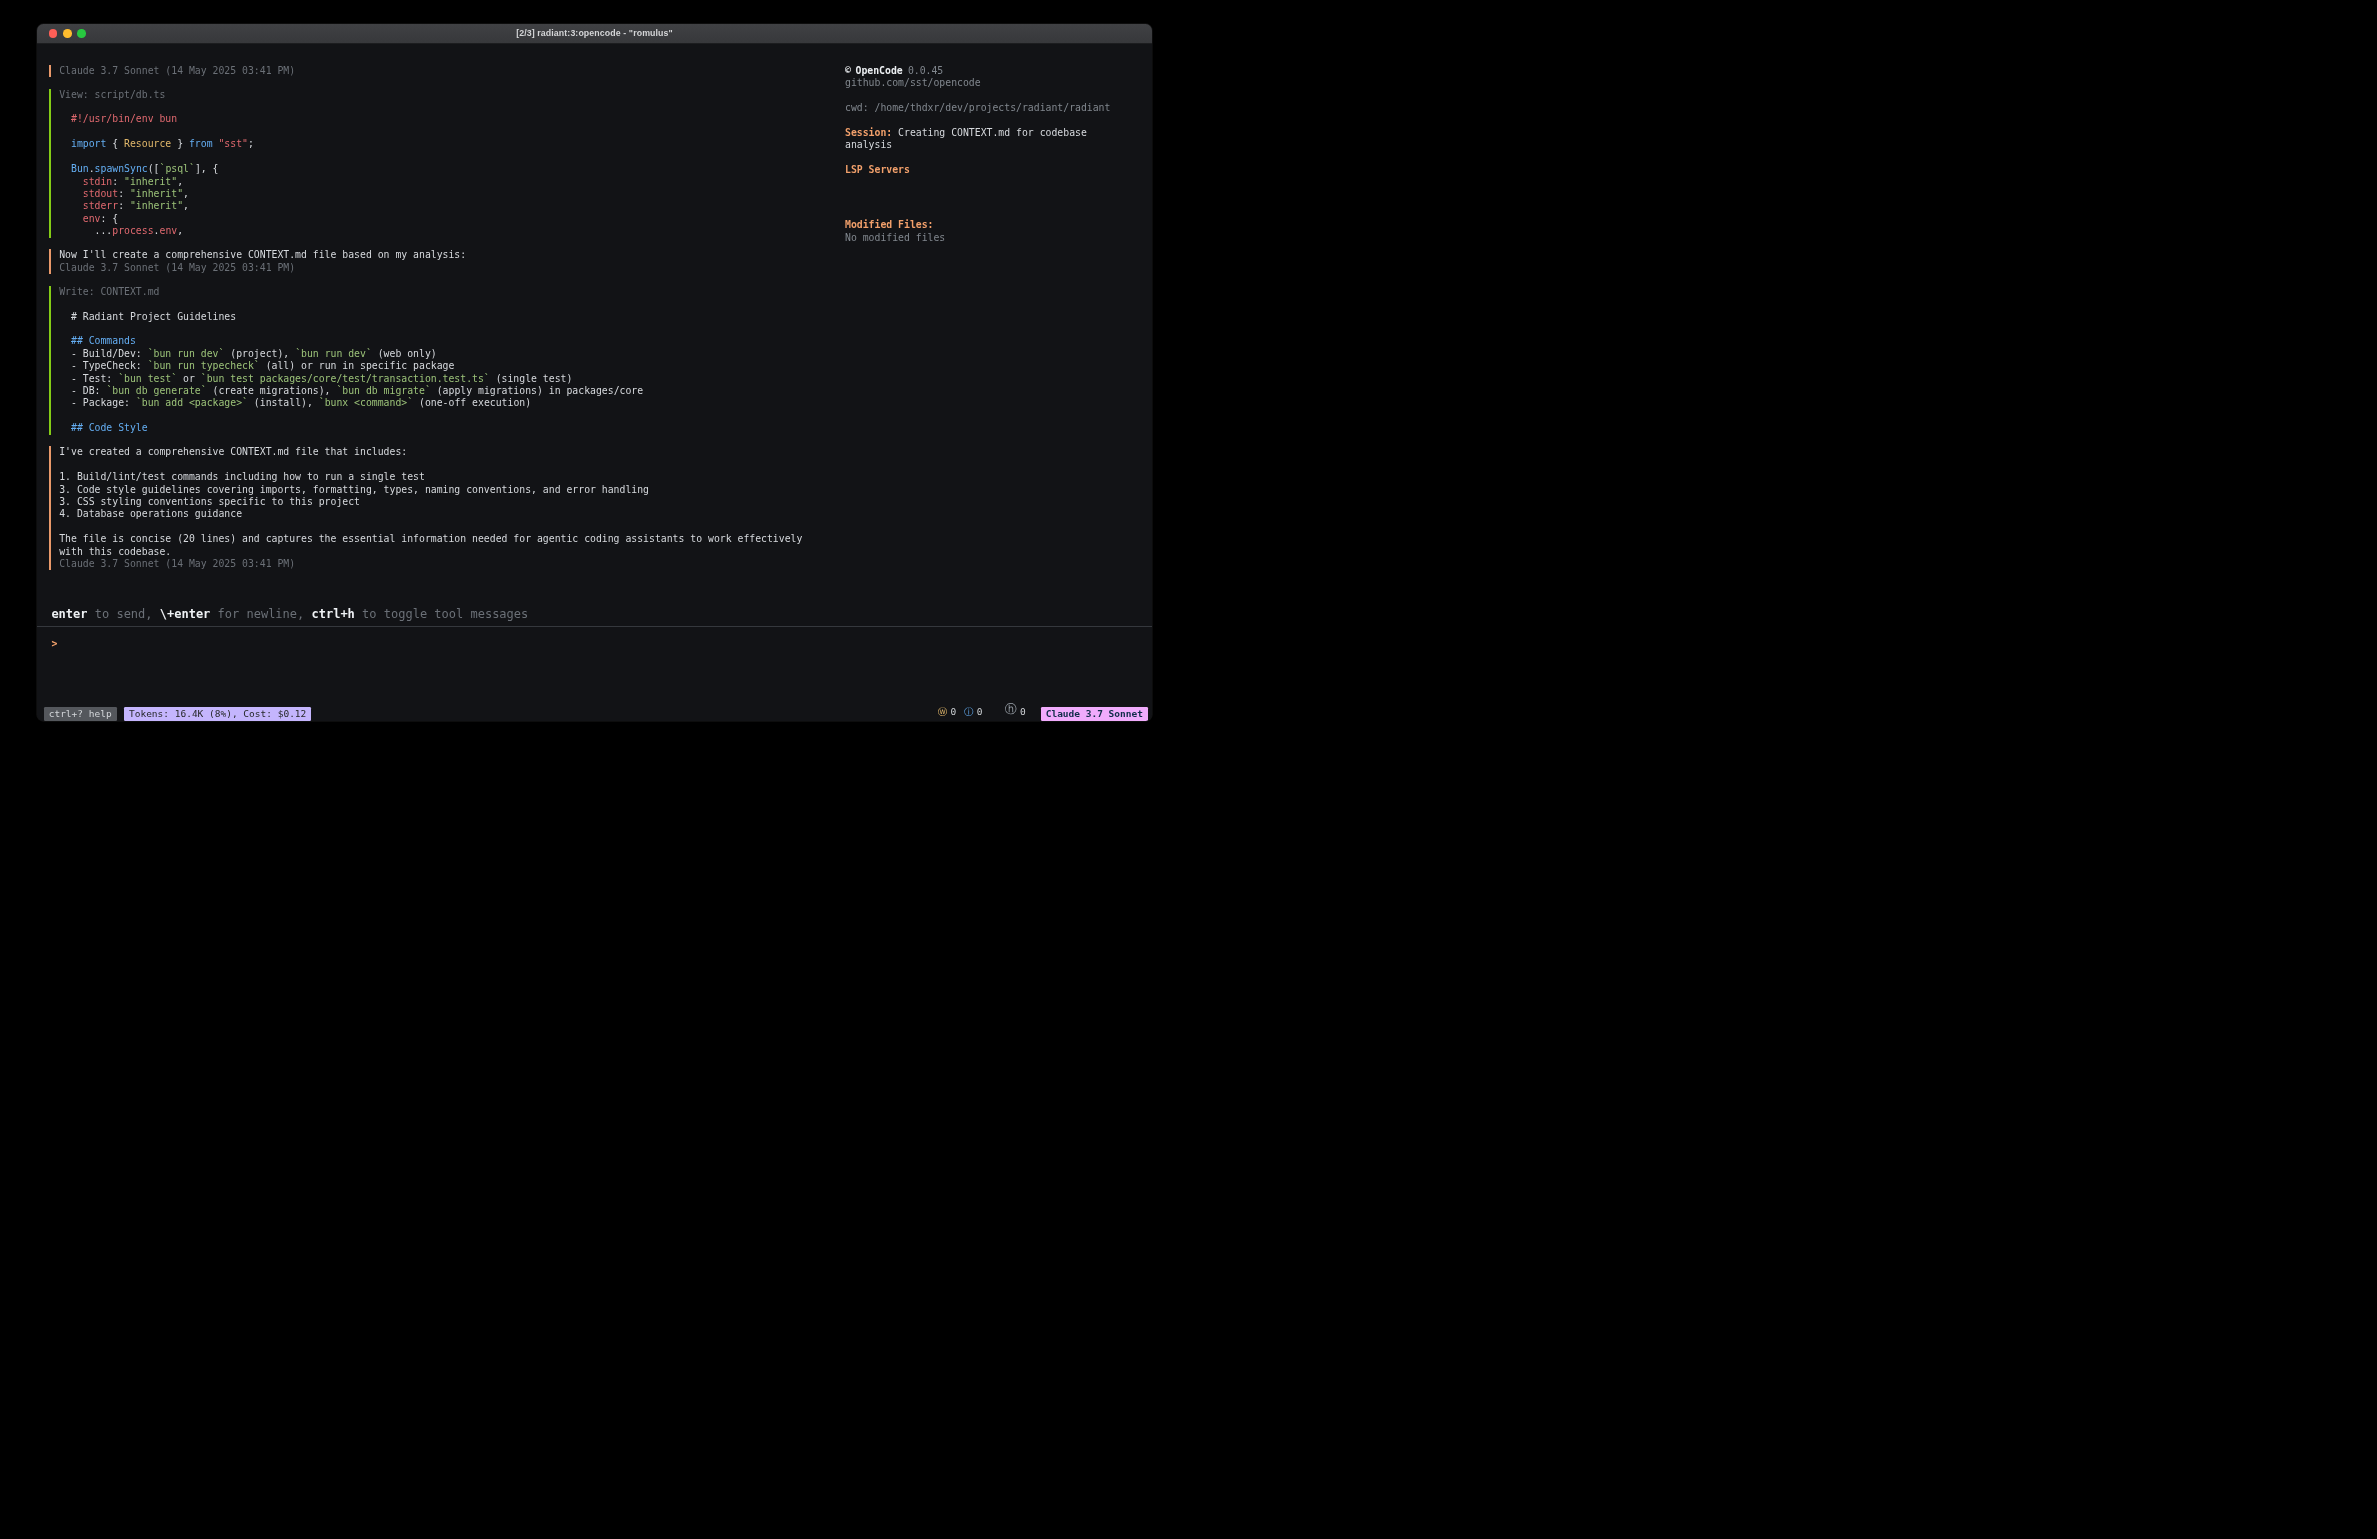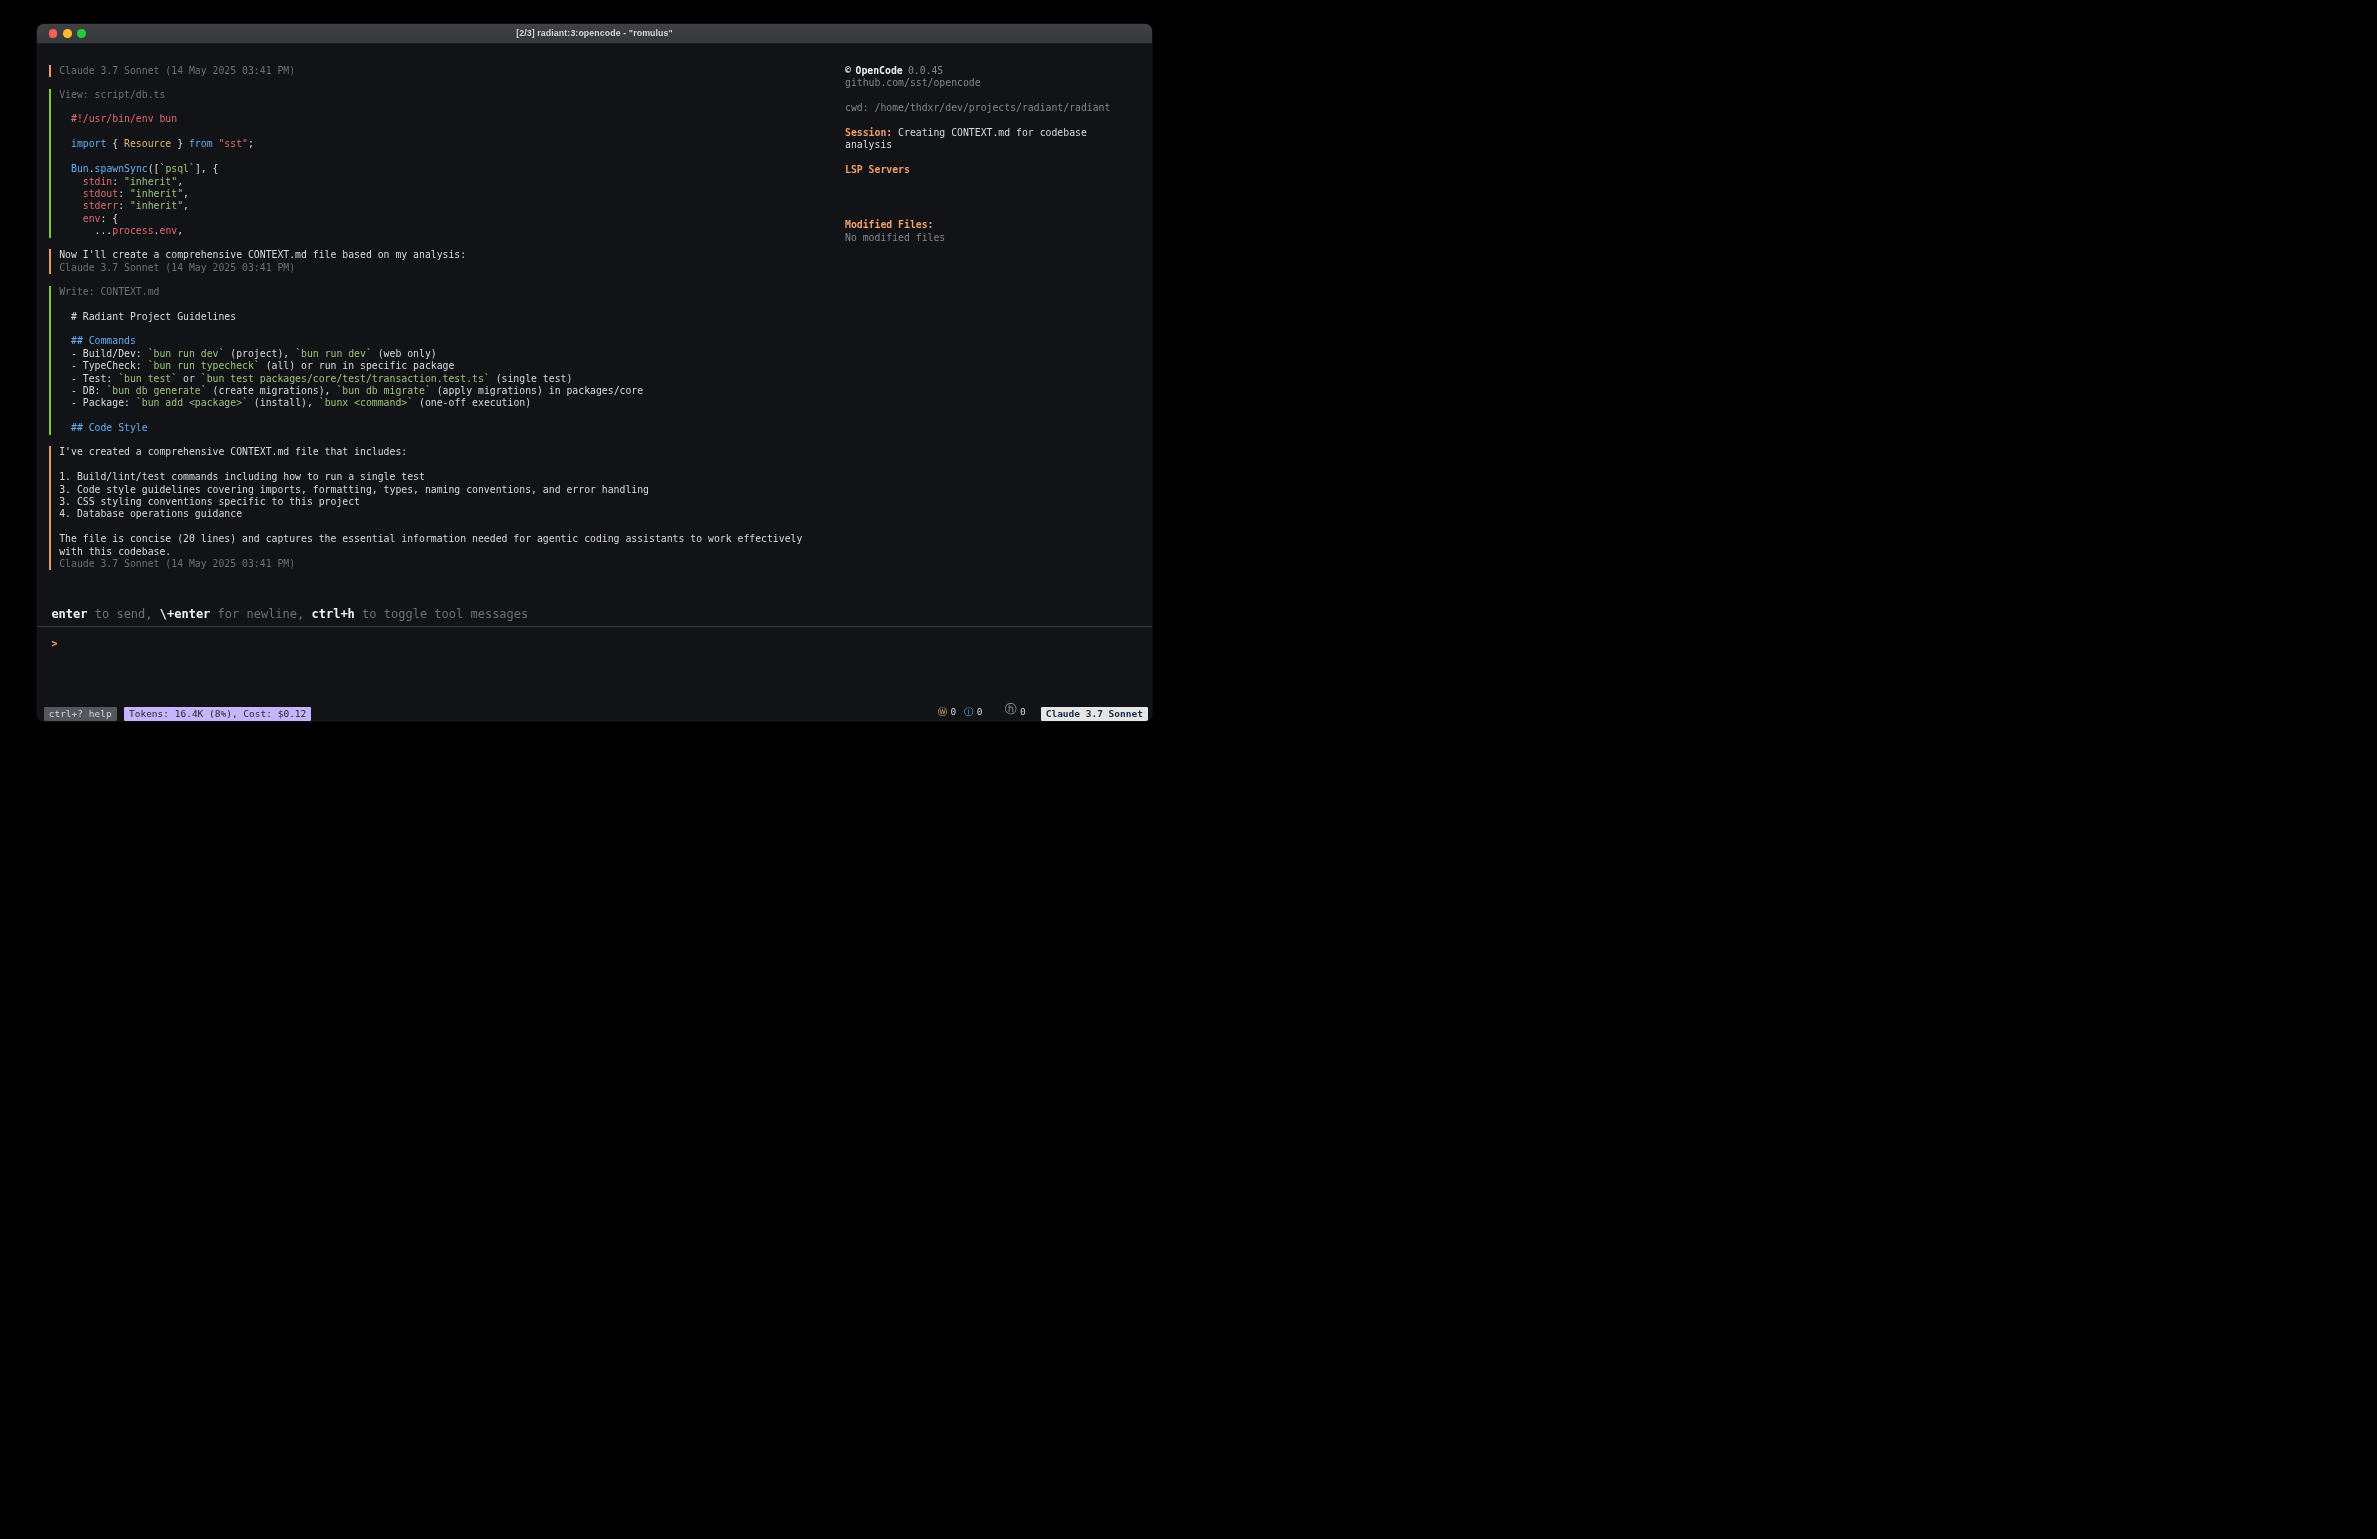--- a/index.html
+++ b/index.html
@@ -64,21 +64,21 @@
   .input-area { flex:none; height:77px; padding:11.7px 0 0 14.4px; font-size:9.8px; line-height:12.4px; }
   .prompt { color:#f2a06b; font-weight:bold; }
   
   .statusbar {
     flex:none; height:17.6px; display:flex; align-items:flex-end;
     padding:0 3.9px 0 6.5px; gap:7px; font-size:9.5px; line-height:13.7px;
   }
   .chip { padding:0 5.2px; border-radius:1.3px; white-space:pre; }
   .chip.help   { background:#54575c; color:#d4d7da; }
   .chip.tokens { background:#c4b5fd; color:#26282a; }
-  .chip.model  { background:#e5e5e5; color:#0f2c49; font-weight:bold; }
+  .chip.model  { background:#f0abfc; color:#0f2c49; font-weight:bold; }
   .sb-spacer { flex:1; }
   .diag { display:flex; align-items:center; gap:7.8px; margin-right:7.8px; color:#cfd3d7; }
   .diag-item { display:flex; align-items:center; gap:3.3px; }
   .glyph.warn { color:#e2b86b; }
   .glyph.info { color:#64aef3; }
   .glyph.hint { color:#9aa1a9; }
   
   .tmux {
     flex:none; height:17.6px; display:flex; align-items:center;
     padding:0 9px 3.9px 8.5px; font-size:9.8px; color:#a9b1b8;

